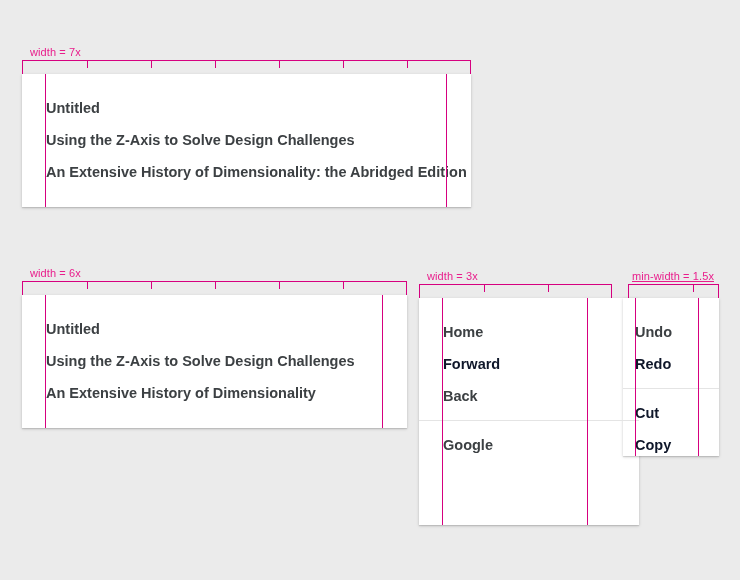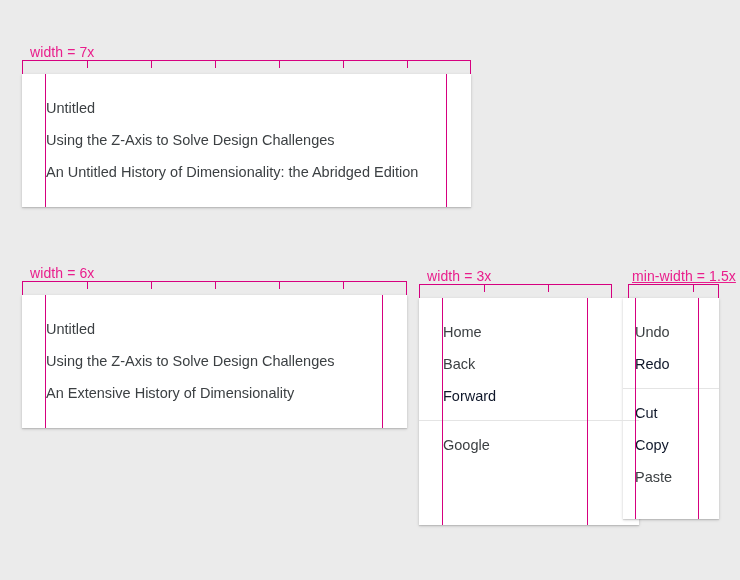--- a/index.html
+++ b/index.html
@@ -19,21 +19,21 @@
   
   .spec {
     position: absolute;
   }
 
   .ruler-label {
     position: absolute;
     left: 8px;
     bottom: 100%;
     margin-bottom: 2px;
-    font-size: 14px;
+    font-size: 11px;
     line-height: 11px;
     color: #e91e8c;
     white-space: nowrap;
     letter-spacing: 0.1px;
     text-align: center;
   }
 
   .ruler {
     position: absolute;
     left: 0;
@@ -61,20 +61,21 @@
     background: #ffffff;
     box-sizing: border-box;
     box-shadow: 0 1px 3px rgba(0,0,0,0.17), 0 1px 1px rgba(0,0,0,0.10);
     overflow: hidden;
   }
 
   .card-inner {
     position: relative;
     padding-top: 8px;
     padding-bottom: 8px;
+    font-weight: bold;
   }
 
   .menu-item {
     height: 32px;
     line-height: 32px;
     font-size: 14.5px;
     color: #3c4043;
     white-space: nowrap;
     position: relative;
     z-index: 2;
@@ -116,21 +117,21 @@
     <div class="tick" style="left:192px;"></div>
     <div class="tick" style="left:256px;"></div>
     <div class="tick" style="left:320px;"></div>
     <div class="tick" style="left:384px;"></div>
   </div>
 
   <div class="card" style="width:449px; height:133px;">
     <div class="card-inner" style="padding-left:24px; padding-right:24px; padding-top:18px; padding-bottom:18px;">
       <div class="menu-item">Untitled</div>
       <div class="menu-item">Using the Z-Axis to Solve Design Challenges</div>
-      <div class="menu-item">An Untitled History of Dimensionality: the Abridged Edition</div>
+      <div class="menu-item">An Extensive History of Dimensionality: the Abridged Edition</div>
     </div>
     <div class="guide" style="left:23px;"></div>
     <div class="guide" style="left:424px;"></div>
   </div>
 </div>
 
 <div class="spec" style="left:22px; top:281px; width:385px;">
   <div class="ruler-label">width = 6x</div>
   <div class="ruler">
     <div class="tick" style="left:64px;"></div>
@@ -154,37 +155,37 @@
 <div class="spec" style="left:419px; top:284px; width:193px;">
   <div class="ruler-label">width = 3x</div>
   <div class="ruler">
     <div class="tick" style="left:64px;"></div>
     <div class="tick" style="left:128px;"></div>
   </div>
 
   <div class="card" style="width:220px; height:227px;">
     <div class="card-inner" style="padding-left:24px; padding-right:24px; padding-top:18px; padding-bottom:18px;">
       <div class="menu-item">Home</div>
+      <div class="menu-item disabled">Forward</div>
       <div class="menu-item">Back</div>
-      <div class="menu-item disabled">Forward</div>
       <div class="menu-divider" style="margin-left:-24px; margin-right:-24px;"></div>
       <div class="menu-item">Google</div>
     </div>
     <div class="guide" style="left:23px;"></div>
     <div class="guide" style="left:168px;"></div>
   </div>
 </div>
 
 <div class="spec" style="left:628px; top:284px; width:91px;">
   <div class="ruler-label" style="left:4px;text-decoration:underline;">min-width = 1.5x</div>
   <div class="ruler">
     <div class="tick" style="left:64px;"></div>
   </div>
 
-  <div class="card" style="left:-5px; width:96px; height:221px;">
+  <div class="card" style="left:-5px; width:96px; height:158px;">
     <div class="card-inner" style="padding-left:12px; padding-right:12px; padding-top:18px; padding-bottom:18px;">
       <div class="menu-item">Undo</div>
       <div class="menu-item disabled">Redo</div>
       <div class="menu-divider" style="margin-left:-12px; margin-right:-12px;"></div>
       <div class="menu-item disabled">Cut</div>
       <div class="menu-item disabled">Copy</div>
       <div class="menu-item">Paste</div>
     </div>
     <div class="guide" style="left:12px;"></div>
     <div class="guide" style="left:75px;"></div>

